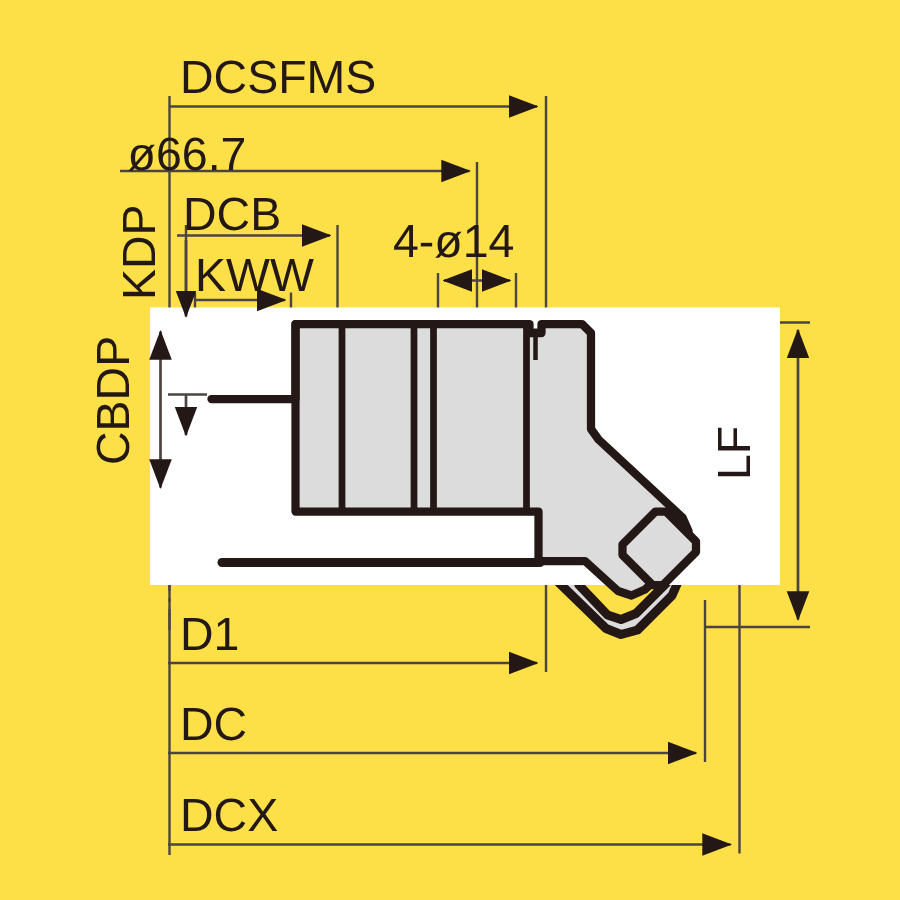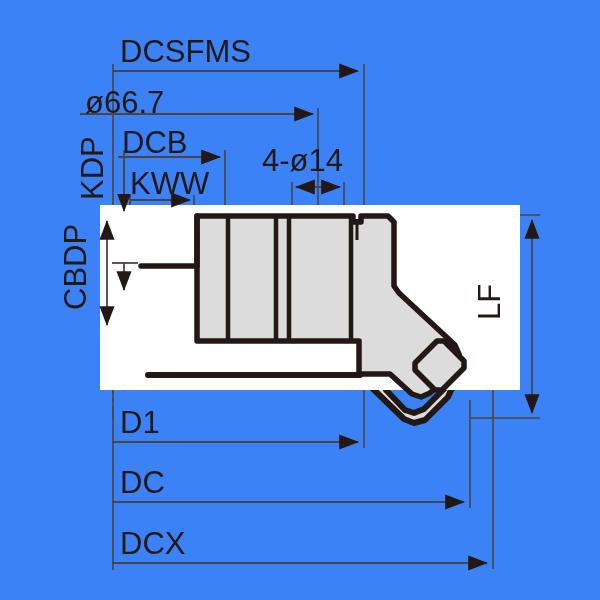--- a/index.html
+++ b/index.html
@@ -10,21 +10,21 @@
   body {
     width: 600px;
     height: 600px;
     font-family: "Liberation Sans", sans-serif;
     overflow: hidden;
   }
   #drawing-root {
     position: relative;
     width: 600px;
     height: 600px;
-    background: #3b82f6;
+    background: #fde047;
   }
   svg#cad {
     display: block;
     width: 600px;
     height: 600px;
   }
   .dim-text {
     font-family: "Liberation Sans", sans-serif;
     font-size: 31px;
     fill: #231815;

